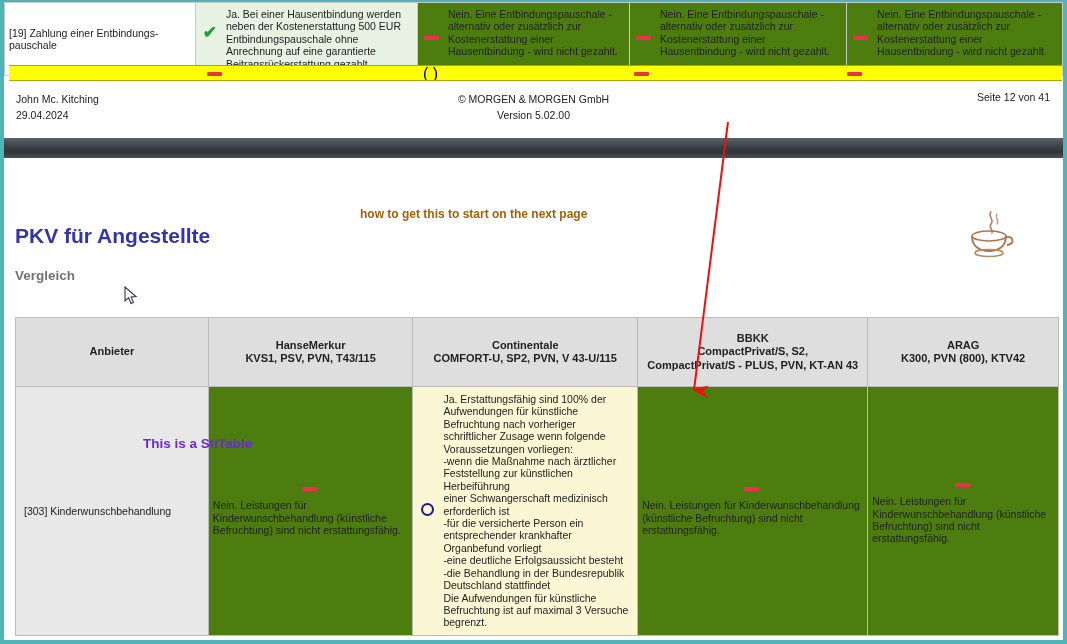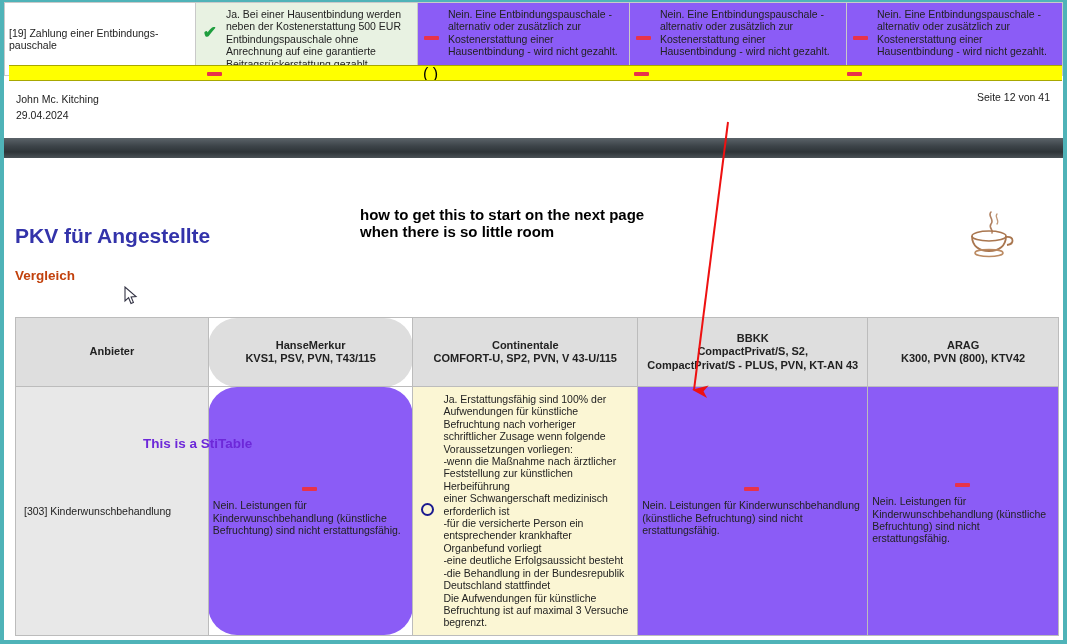--- a/index.html
+++ b/index.html
@@ -54,21 +54,21 @@
     background: #e8334a; border-radius: 1px;
   }
   .check { color: #1e9e3e; font-size: 17px; font-weight: bold; line-height: 1; }
   .circle {
     display: inline-block; width: 13px; height: 13px;
     border: 2.2px solid #1b1b8f; border-radius: 50%;
   }
   .cell-txt { flex: 1 1 auto; }
 
   .bg-green { background: #e8f2e2; }
-  .bg-pink  { background: #8b5cf6; }
+  .bg-pink  { background: #4d7c0f; }
   .bg-cream { background: #fbf6d4; }
   .bg-white { background: #ffffff; }
 
   
   .yellow-strip {
     position: absolute;
     left: 5px; top: 63px;
     width: 1053px; height: 16px;
     background: #ffff00;
     border-top: 1px solid #a8a800;
@@ -109,25 +109,25 @@
     left: 0; right: 0; top: 156px; bottom: 0;
     background: #ffffff;
     overflow: hidden;
   }
   .p2-title {
     position: absolute; left: 11px; top: 66px;
     font-size: 21px; font-weight: bold; color: #3333aa;
   }
   .p2-sub {
     position: absolute; left: 11px; top: 110px;
-    font-size: 13.5px; font-weight: bold; color: #c2410c;
+    font-size: 13.5px; font-weight: bold; color: #737373;
   }
   .note-red {
     position: absolute; left: 356px; top: 48px;
-    font-size: 15px; font-weight: bold; color: #000000;
+    font-size: 12px; font-weight: bold; color: #a16207;
     line-height: 17px;
   }
   .note-red2 {
     position: absolute; left: 139px; top: 278px;
     font-size: 13.5px; font-weight: bold; color: #6d28d9;
     z-index: 6;
   }
   .cursor { position: absolute; left: 120px; top: 128px; width: 14px; height: 20px; }
 
   .coffee { position: absolute; left: 957px; top: 50px; width: 62px; height: 50px; }
@@ -151,21 +151,21 @@
     background: #dedede;
     text-align: center;
     vertical-align: middle;
     font-size: 11px;
     font-weight: bold;
     line-height: 13.5px;
     height: 69px;
     padding: 4px 6px;
   }
   .t2 .c-a { width: 181px; }
-  .t2 .c-b { width: 192px; border-radius: 29px; }
+  .t2 .c-b { width: 192px; }
   .t2 .c-c { width: 211px; }
   .t2 .c-d { width: 216px; }
   .t2 .c-e { width: 179px; }
   .th-a { vertical-align: middle; }
 
   .row-label {
     background: #e8e8e8;
     vertical-align: middle !important;
     font-size: 10.5px;
     padding-left: 8px !important;
@@ -232,34 +232,37 @@
       <div class="seg" style="left:838px;">
           <span class="ys-dash"></span>
         </div>
     </div>
 
     <div class="page-footer">
       <div class="pf-left">
         <div>John Mc. Kitching</div>
         <div>29.04.2024</div>
       </div>
+      <div class="pf-center">
+        <div>© MORGEN &amp; MORGEN GmbH</div>
+        <div>Version 5.02.00</div>
+      </div>
       <div class="pf-right">Seite 12 von 41</div>
     </div>
   </div>
 
   <div class="band"></div>
 
   <div class="page-bottom">
 
     <div class="p2-title">PKV für Angestellte</div>
     <div class="p2-sub">Vergleich</div>
 
     <div class="note-red">
       <div>how to get this to start on the next page</div>
-      <div>when there is so little room</div>
     </div>
 
     <div class="coffee">
       <svg width="62" height="50" viewBox="0 0 62 50">
         <path d="M30 4 C26 8, 34 11, 30 16 C27 20, 33 22, 31 25" stroke="#b08060" stroke-width="1.6" fill="none" stroke-linecap="round"></path>
         <path d="M36 6 C33 9, 39 12, 36 16" stroke="#c09878" stroke-width="1.3" fill="none" stroke-linecap="round"></path>
         <ellipse cx="28" cy="28" rx="17" ry="5" fill="none" stroke="#a9764f" stroke-width="1.6"></ellipse>
         <path d="M11 28 C11 38, 18 43, 28 43 C38 43, 45 38, 45 28" fill="none" stroke="#a9764f" stroke-width="1.8"></path>
         <path d="M45 29 C53 28, 54 36, 46 37" fill="none" stroke="#a9764f" stroke-width="1.8"></path>
         <ellipse cx="28" cy="45" rx="14" ry="3.4" fill="none" stroke="#bb8a62" stroke-width="1.5"></ellipse>

